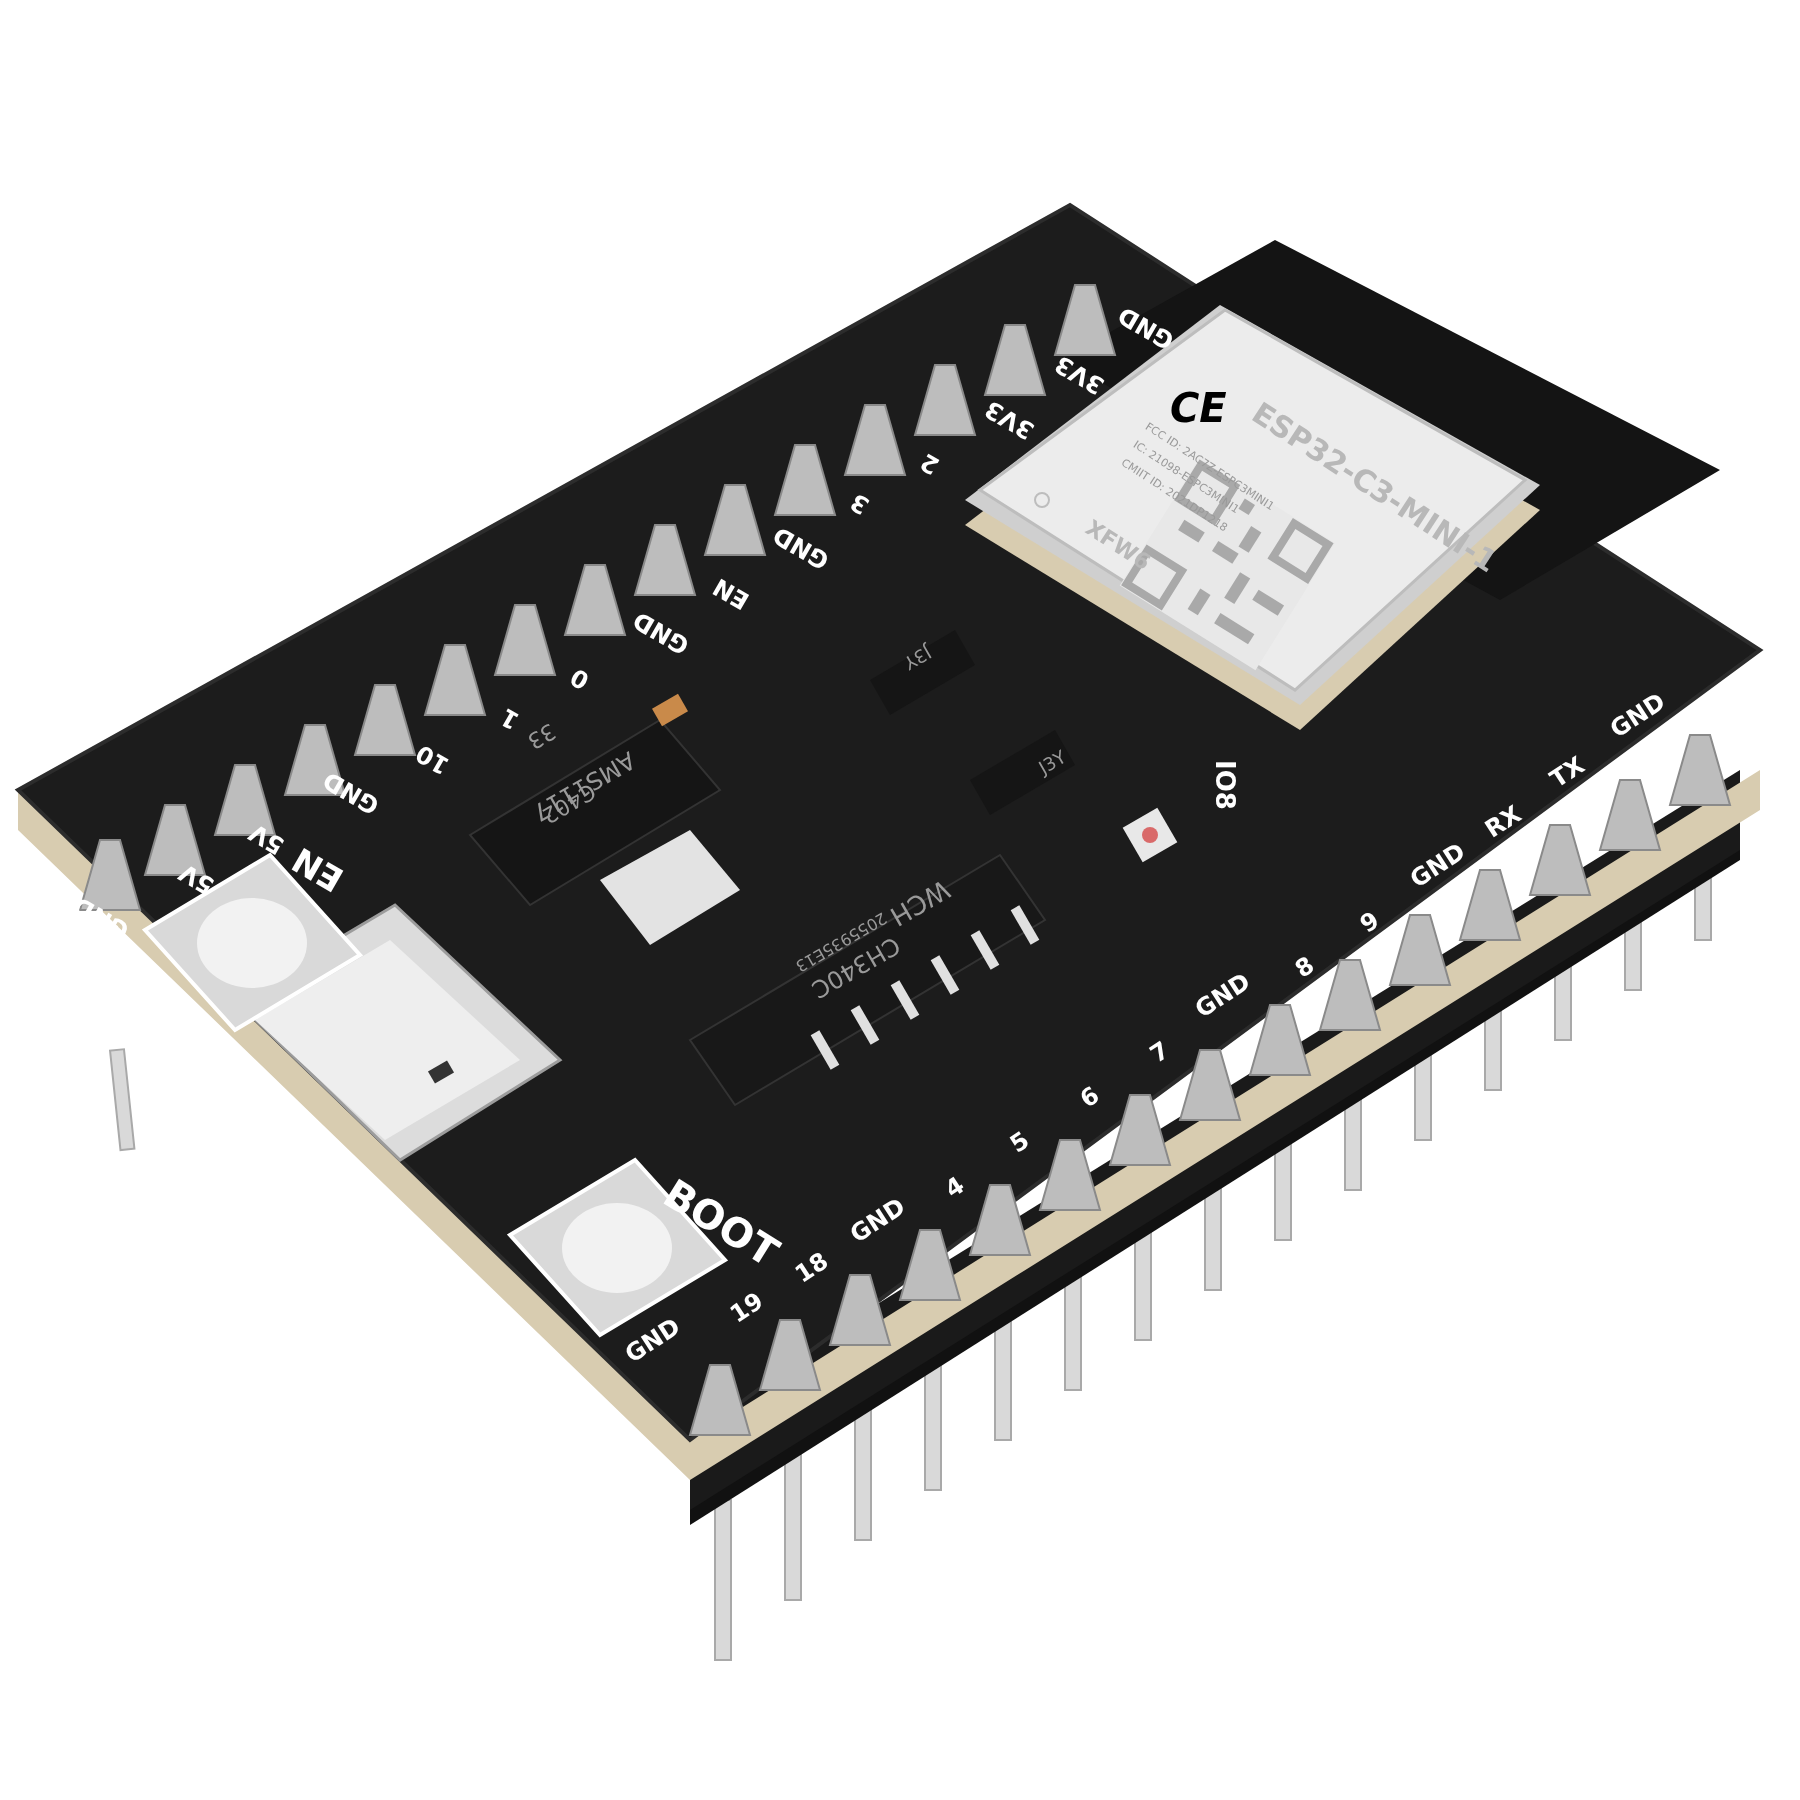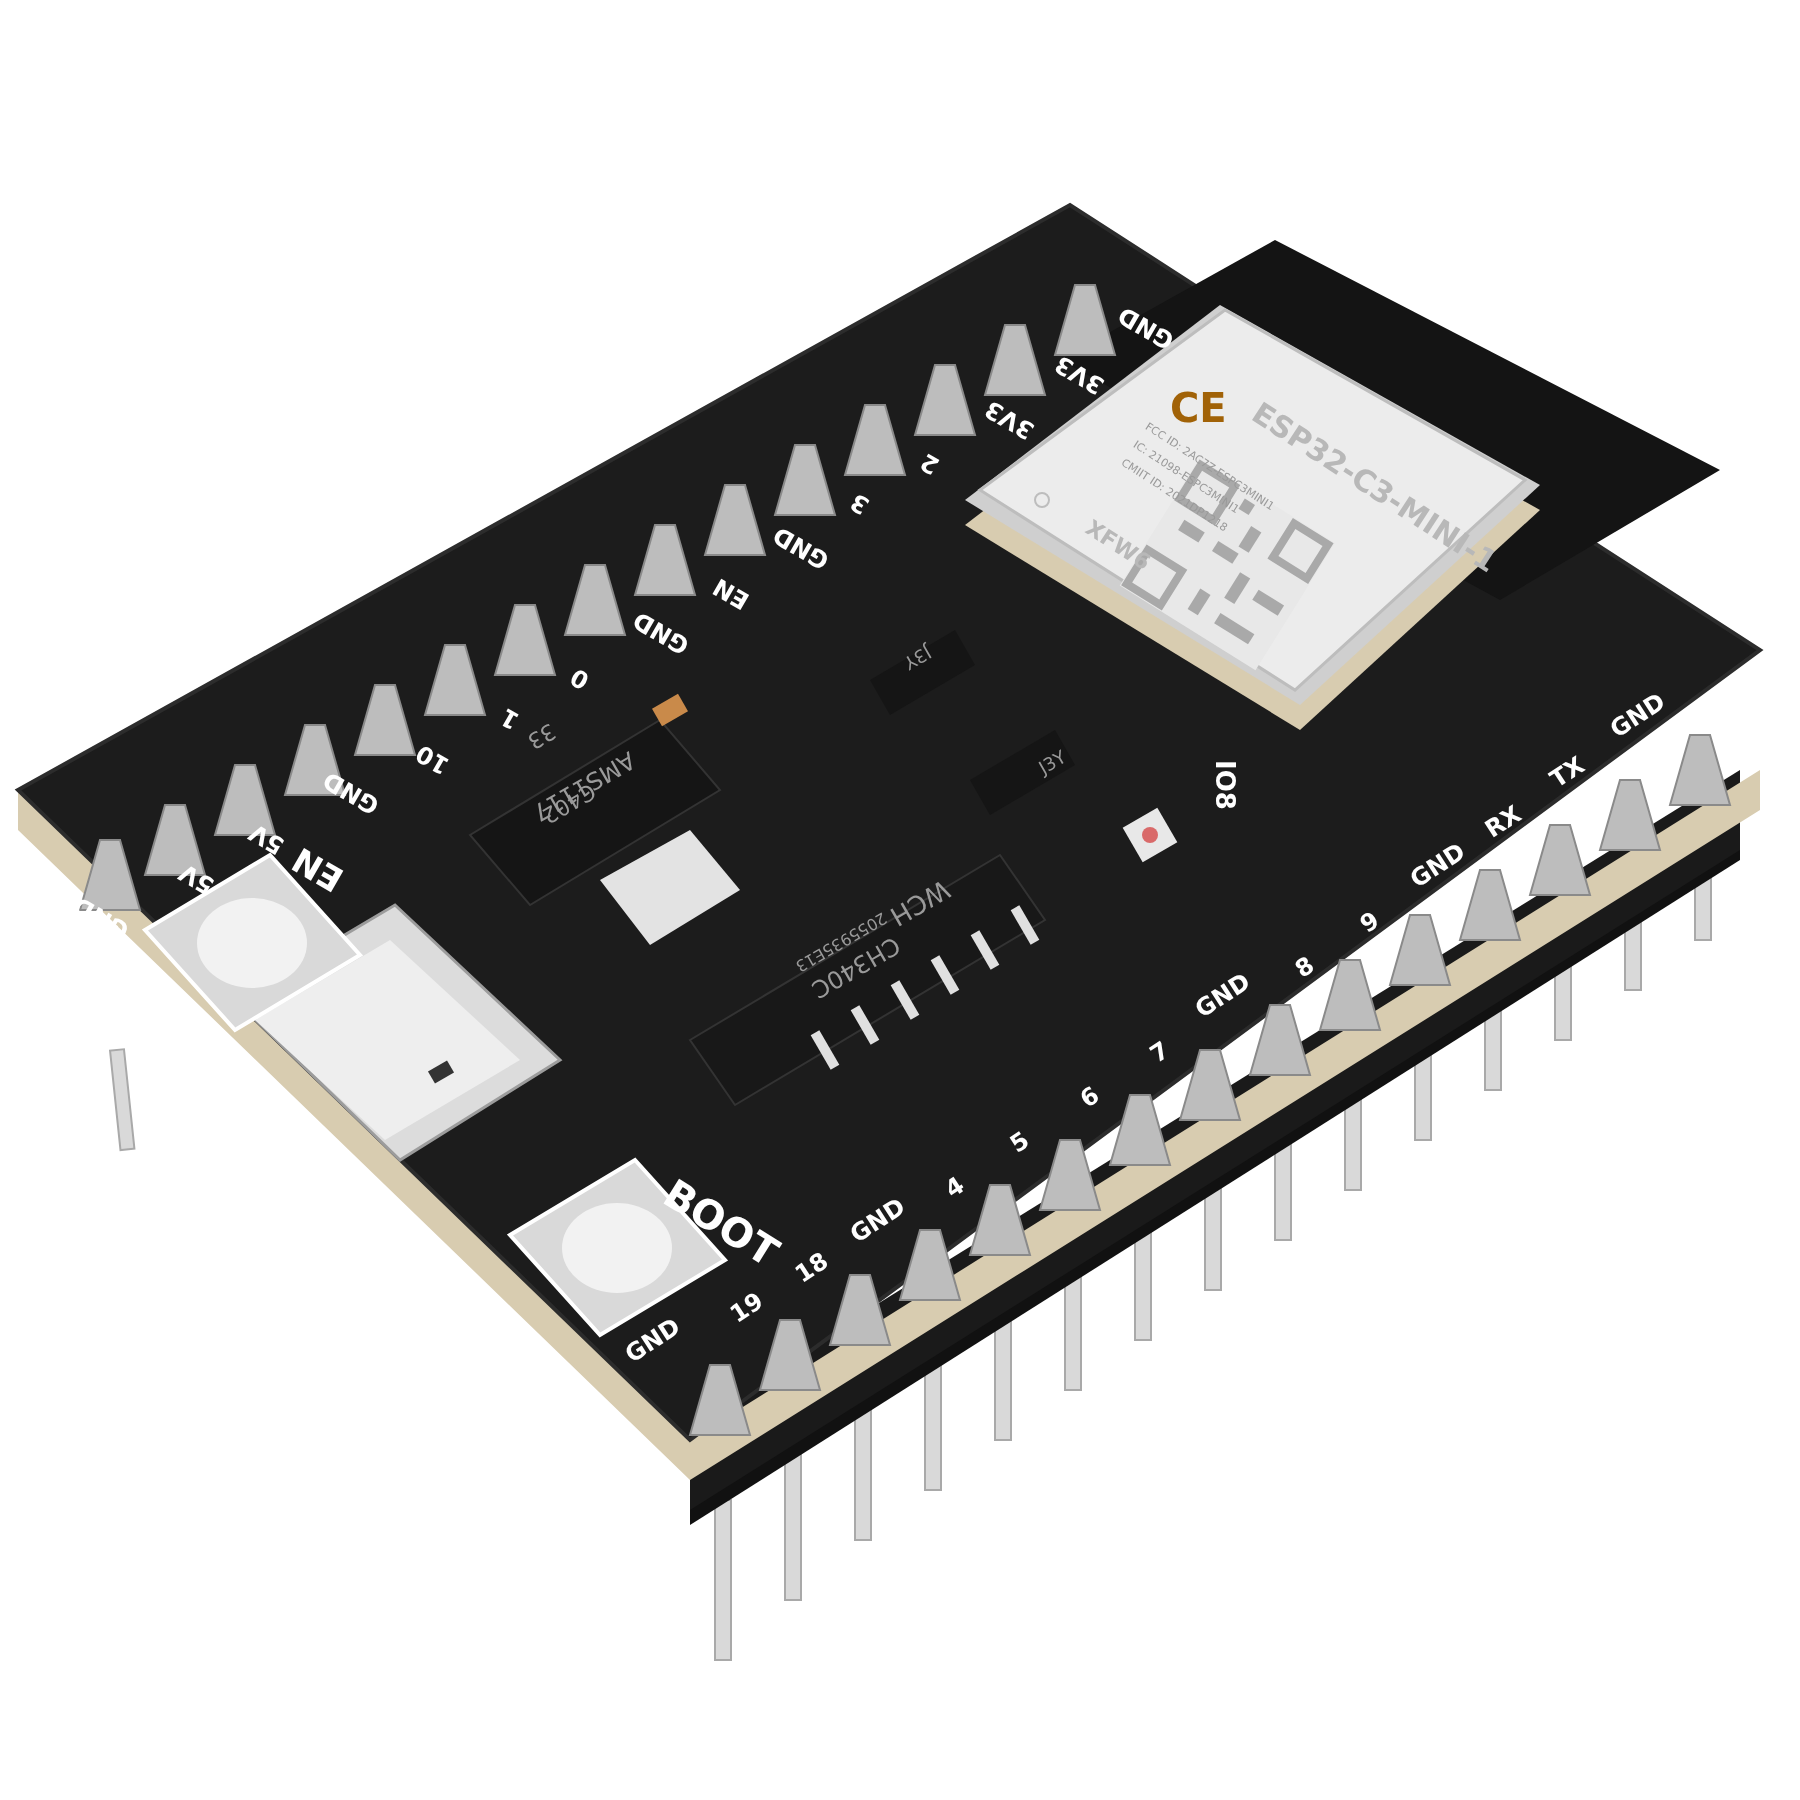--- a/index.html
+++ b/index.html
@@ -141,21 +141,21 @@
     <path d="M1530,895 l20,-70 l20,0 l20,70 z"></path>
     <path d="M1600,850 l20,-70 l20,0 l20,70 z"></path>
     <path d="M1670,805 l20,-70 l20,0 l20,70 z"></path>
   </g>
 </svg>
 </div>
 
 <div class="overlay">
 
   <div class="mod-lbl" style="left:1265px;top:395px;font-size:30px;transform:rotate(33deg);">ESP32-C3-MINI-1</div>
-  <div class="mod-lbl" style="left:1170px;top:385px;font-size:40px;color:#a16207;">CE</div>
+  <div class="mod-lbl" style="left:1170px;top:385px;font-size:40px;color:#000000;font-style:italic;">CE</div>
   <div class="mod-lbl" style="left:1095px;top:515px;font-size:22px;transform:rotate(33deg);">XFW6</div>
   <div class="chip-lbl" style="left:1150px;top:420px;font-size:11px;transform:rotate(33deg);">FCC ID: 2AC7Z-ESPC3MINI1</div>
   <div class="chip-lbl" style="left:1138px;top:438px;font-size:11px;transform:rotate(33deg);">IC: 21098-ESPC3MINI1</div>
   <div class="chip-lbl" style="left:1126px;top:456px;font-size:11px;transform:rotate(33deg);">CMIIT ID: 2021DP1218</div>
 
   <div class="chip-lbl" style="left:560px;top:740px;font-size:22px;transform:rotate(150deg);">33</div>
   <div class="chip-lbl" style="left:640px;top:770px;font-size:24px;transform:rotate(150deg);">AMS1117</div>
   <div class="chip-lbl" style="left:600px;top:800px;font-size:22px;transform:rotate(150deg);">C402</div>
 
   <div class="chip-lbl" style="left:905px;top:955px;font-size:24px;transform:rotate(150deg);">CH340C</div>

